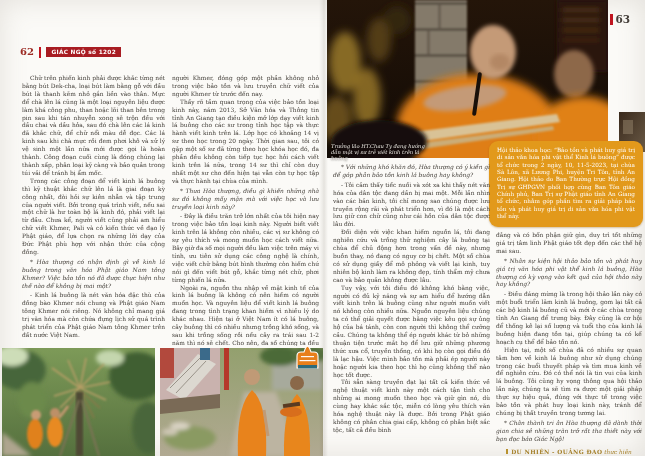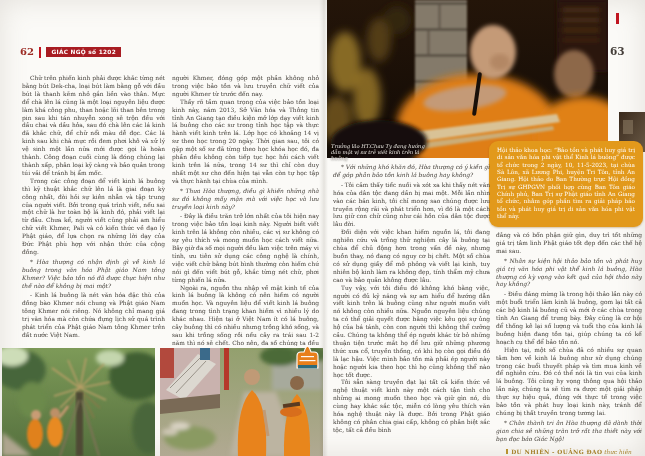--- a/index.html
+++ b/index.html
@@ -6,21 +6,21 @@
   .spread{position:relative;width:645px;height:456px;background:#fbfaf7;overflow:hidden;
     font-family:"DejaVu Serif","Liberation Serif",serif;
     box-shadow:inset 0 0 28px rgba(120,110,95,.18);}
   
   .masthead{position:absolute;left:20px;top:46px;display:flex;align-items:center;gap:5px;}
   .pgnum{font-size:10px;font-weight:bold;color:#9c2b24;line-height:12px;}
   .redbar{width:2.5px;height:11px;background:#c01520;}
   .mastbox{background:#a81c22;color:#fff;font-family:"DejaVu Sans","Liberation Sans",sans-serif;
     font-size:5.8px;font-weight:bold;letter-spacing:.3px;padding:2px 5px 2.5px;line-height:6px;}
   
-  .pagenum-right{position:absolute;left:610px;top:13px;display:flex;align-items:center;gap:21px;flex-direction:column;}
+  .pagenum-right{position:absolute;left:610px;top:13px;display:flex;align-items:center;gap:3px;}
   .pagenum-right .pgnum{color:#453f3a;font-size:10.5px;}
   
   .col{position:absolute;text-align:justify;font-size:5.9px;line-height:7.9px;color:#403c36;overflow:hidden;}
   .col-l1{left:22px;top:75px;width:143px;height:264px;}
   .col-l2{left:172px;top:75px;width:147px;height:271px;}
   .col-r1{left:333px;top:162px;width:157px;height:278px;}
   .col-r2{left:496px;top:232px;width:146px;height:222px;}
   .para{margin:0;text-indent:8px;}
   .para.q{font-style:italic;margin:2px 0;}
   .para.cont{text-indent:0;}

